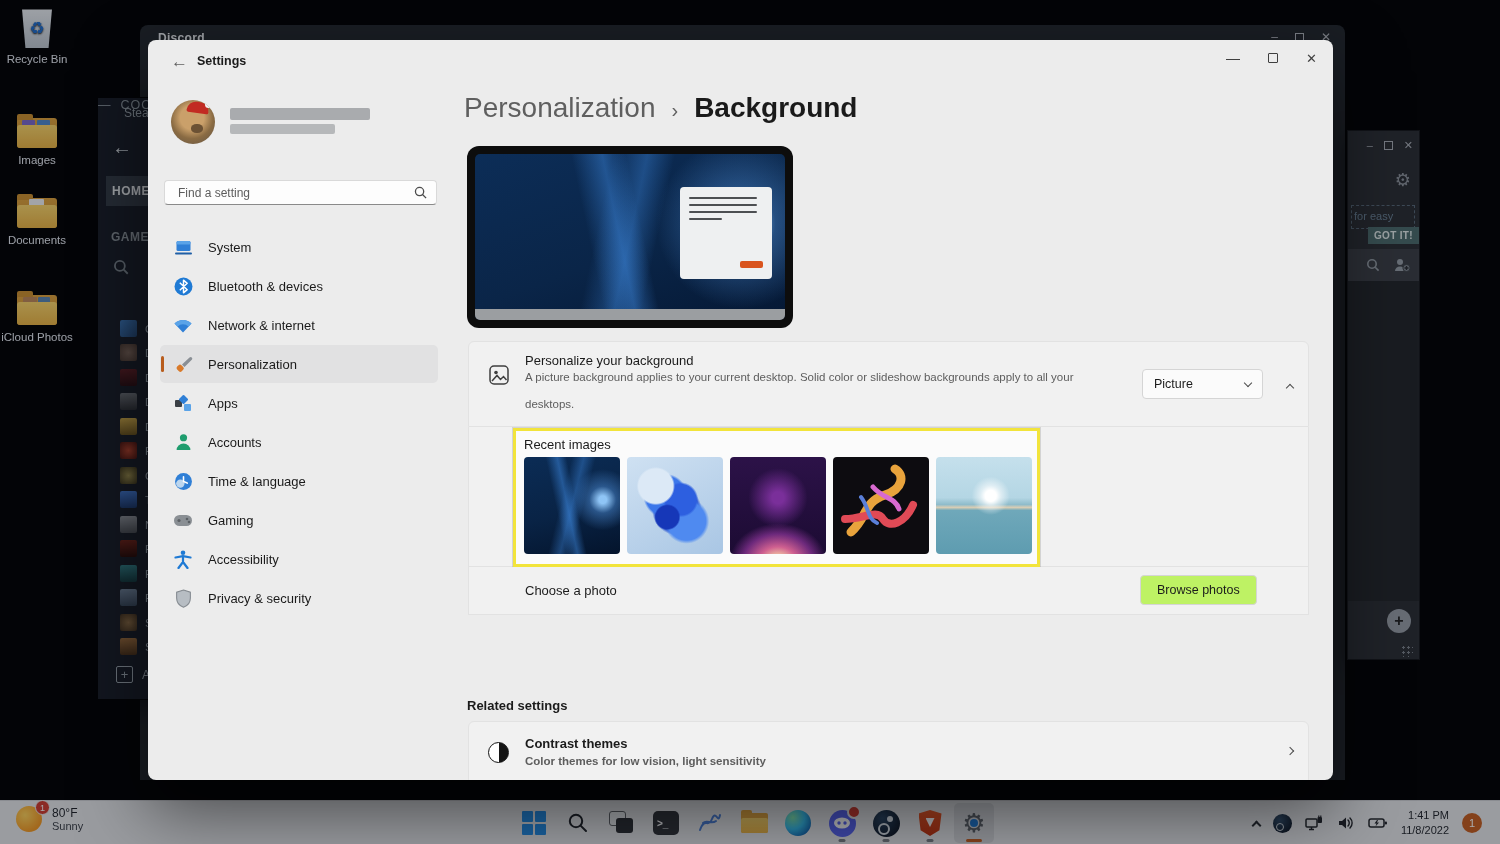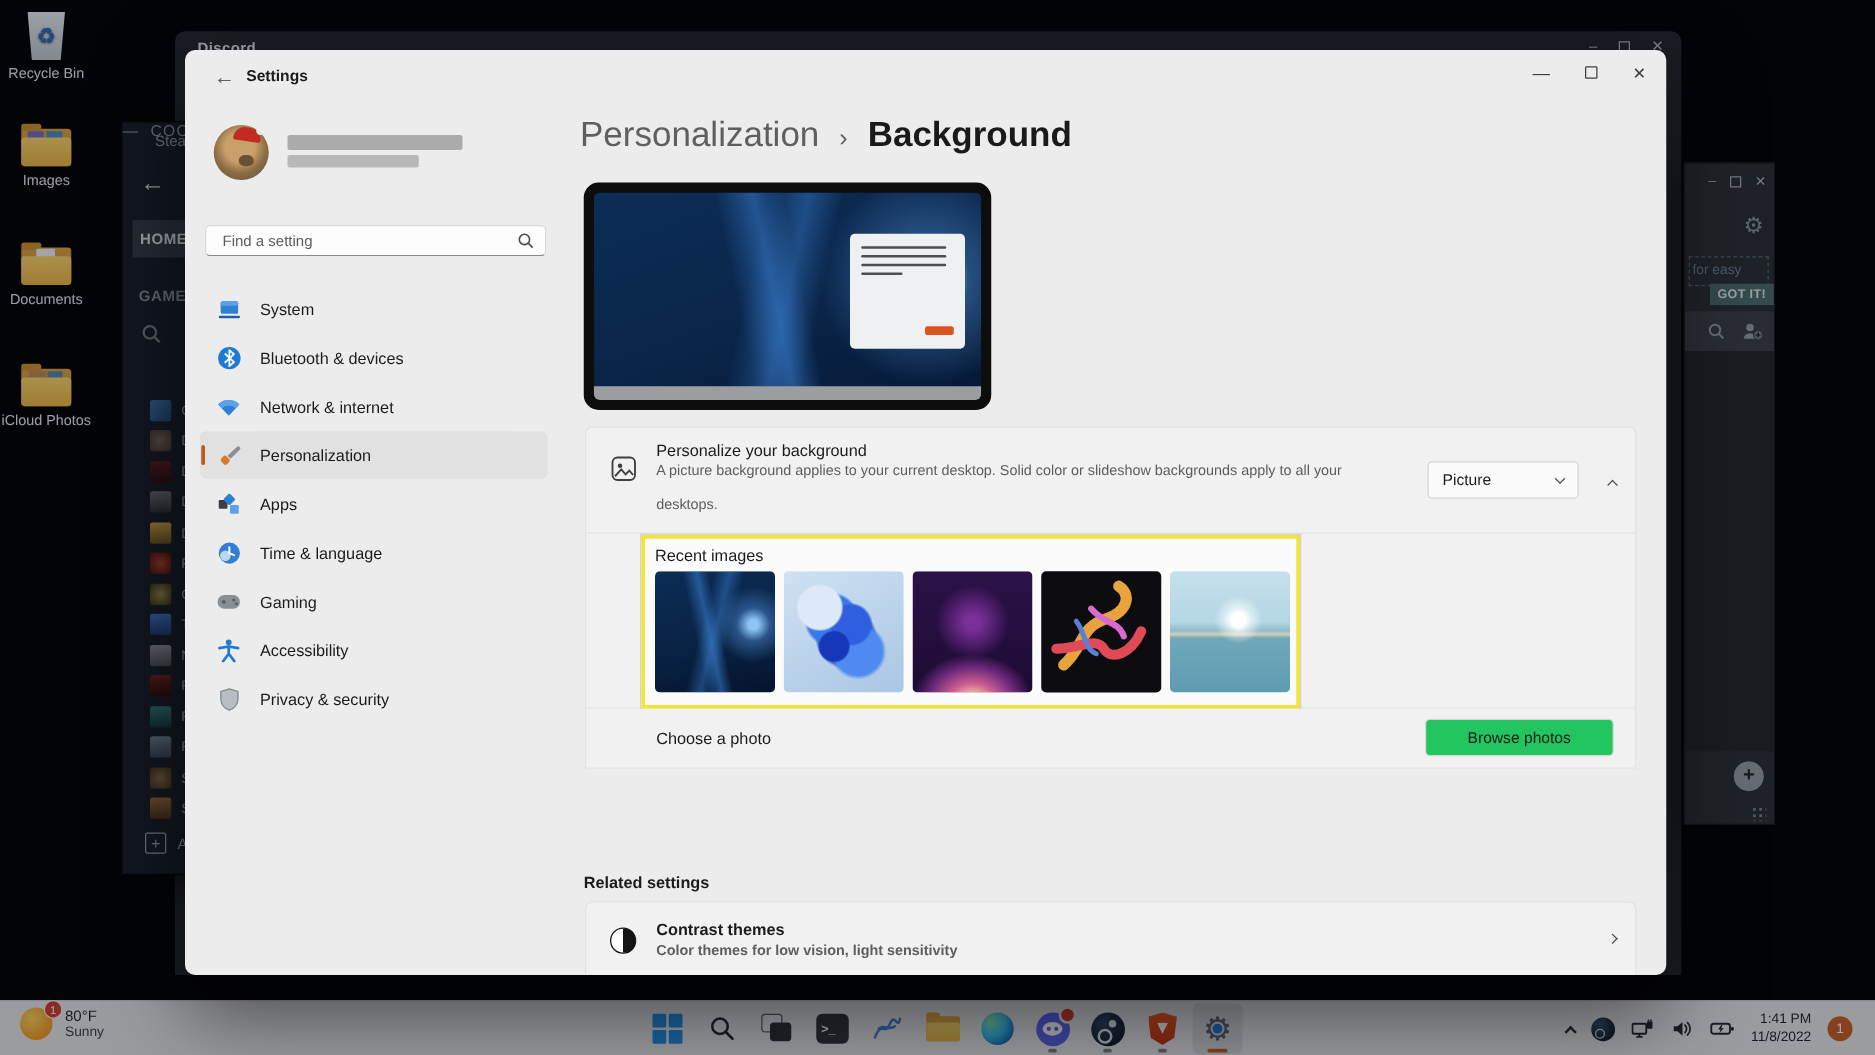--- a/index.html
+++ b/index.html
@@ -164,22 +164,22 @@
   #card-photo{top:527px;height:48px;border-top:none;}
   #card-fit{top:575px;height:46px;border-top:none;border-radius:0 0 6px 6px;}
   .row-label{font-size:13px;color:#1b1b1b;}
   .row-desc{font-size:11.5px;color:#5d5d5d;line-height:1.3;}
   .dd-btn{position:absolute;width:121px;height:30px;background:#fbfbfb;border:1px solid #d5d5d5;border-radius:4px;
     display:flex;align-items:center;justify-content:space-between;padding:0 11px;font-size:12.5px;color:#1b1b1b;}
   .chev-s{width:6px;height:6px;border-right:1.6px solid #4c4c4c;border-bottom:1.6px solid #4c4c4c;display:inline-block;}
   .chev-s.down{transform:rotate(45deg);margin-top:-3px;}
   .chev-s.up{transform:rotate(-135deg);margin-top:3px;}
   .chev-s.right{transform:rotate(-45deg);}
-  .push-btn{position:absolute;height:30px;background:#22c55e;border:1px solid #d5d5d5;border-radius:4px;
-    display:flex;align-items:center;justify-content:center;font-size:12.5px;color:#1b1b1b;padding:0 33px;}
+  .push-btn{position:absolute;height:30px;background:#bef264;border:1px solid #d5d5d5;border-radius:4px;
+    display:flex;align-items:center;justify-content:center;font-size:12.5px;color:#1b1b1b;padding:0 16px;}
 
   #hl-box{position:absolute;left:365px;top:388px;width:527px;height:139px;background:#fbfbfb;
     border:3px solid #f2e43b;box-shadow:0 0 0 1px rgba(0,0,0,.12);}
   #hl-box .ri-label{position:absolute;left:8px;top:6px;font-size:13px;color:#1b1b1b;}
   .thumbs{position:absolute;left:8px;top:26px;display:flex;gap:7px;}
   .thumb{width:96px;height:97px;border-radius:4px;overflow:hidden;position:relative;flex:none;}
   .th-win10{background:
       radial-gradient(circle at 82% 44%,rgba(150,205,255,.95) 0 4%,rgba(90,160,240,.4) 14%,transparent 32%),
       linear-gradient(78deg,transparent 36%,rgba(62,138,226,.5) 46%,transparent 54%),
       linear-gradient(104deg,transparent 40%,rgba(62,138,226,.4) 50%,transparent 60%),
@@ -211,21 +211,21 @@
 <body>
 
 <div id="screen">
 
   <div class="abs dicon" style="left:0;top:8px;">
     <div class="bin">
         <span>♻</span>
       </div>
     <div style="margin-top:5px;">Recycle Bin</div>
   </div>
-  <div class="abs dicon" style="left:0;top:103px;text-align:center;">
+  <div class="abs dicon" style="left:0;top:118px;text-align:center;">
     <div class="folder">
       <div class="back"></div>
       <span class="photochip" style="left:5px;top:2px;width:13px;height:9px;background:#7e6bd0;"></span>
       <span class="photochip" style="left:20px;top:2px;width:13px;height:9px;background:#4f8ad0;"></span>
       <div class="front"></div>
     </div>
     <div style="margin-top:6px;">Images</div>
   </div>
   <div class="abs dicon" style="left:0;top:198px;">
     <div class="folder">
@@ -534,20 +534,29 @@
       </div>
       <div class="nav-item">
         <span class="nico">
             <svg width="18" height="18" viewBox="0 0 18 18">
               <rect x="1" y="6" width="7" height="7" rx="1" fill="#3a3f45"></rect>
               <rect x="6" y="2" width="7" height="7" rx="1" fill="#2f7fd6" transform="rotate(45 9.5 5.5)"></rect>
               <rect x="10" y="10" width="7" height="7" rx="1" fill="#5aa3e8"></rect>
             </svg>
           </span>
         <span class="lbl">Apps</span>
+      </div>
+      <div class="nav-item">
+        <span class="nico">
+            <svg width="17" height="18" viewBox="0 0 16 17">
+              <circle cx="8" cy="4.5" r="3.4" fill="#1f9d6e"></circle>
+              <path d="M1.5,16 a6.5,6 0 0 1 13,0 Z" fill="#1f9d6e"></path>
+            </svg>
+          </span>
+        <span class="lbl">Accounts</span>
       </div>
       <div class="nav-item">
         <span class="nico">
             <svg width="19" height="19" viewBox="0 0 18 18">
               <circle cx="9" cy="9" r="8" fill="#2f7fd6"></circle>
               <circle cx="6" cy="11" r="4" fill="#bcd6ee"></circle>
               <path d="M9,4.5 V9 L12.5,10.5" fill="none" stroke="#fff" stroke-width="1.5" stroke-linecap="round"></path>
             </svg>
           </span>
         <span class="lbl">Time &amp; language</span>

